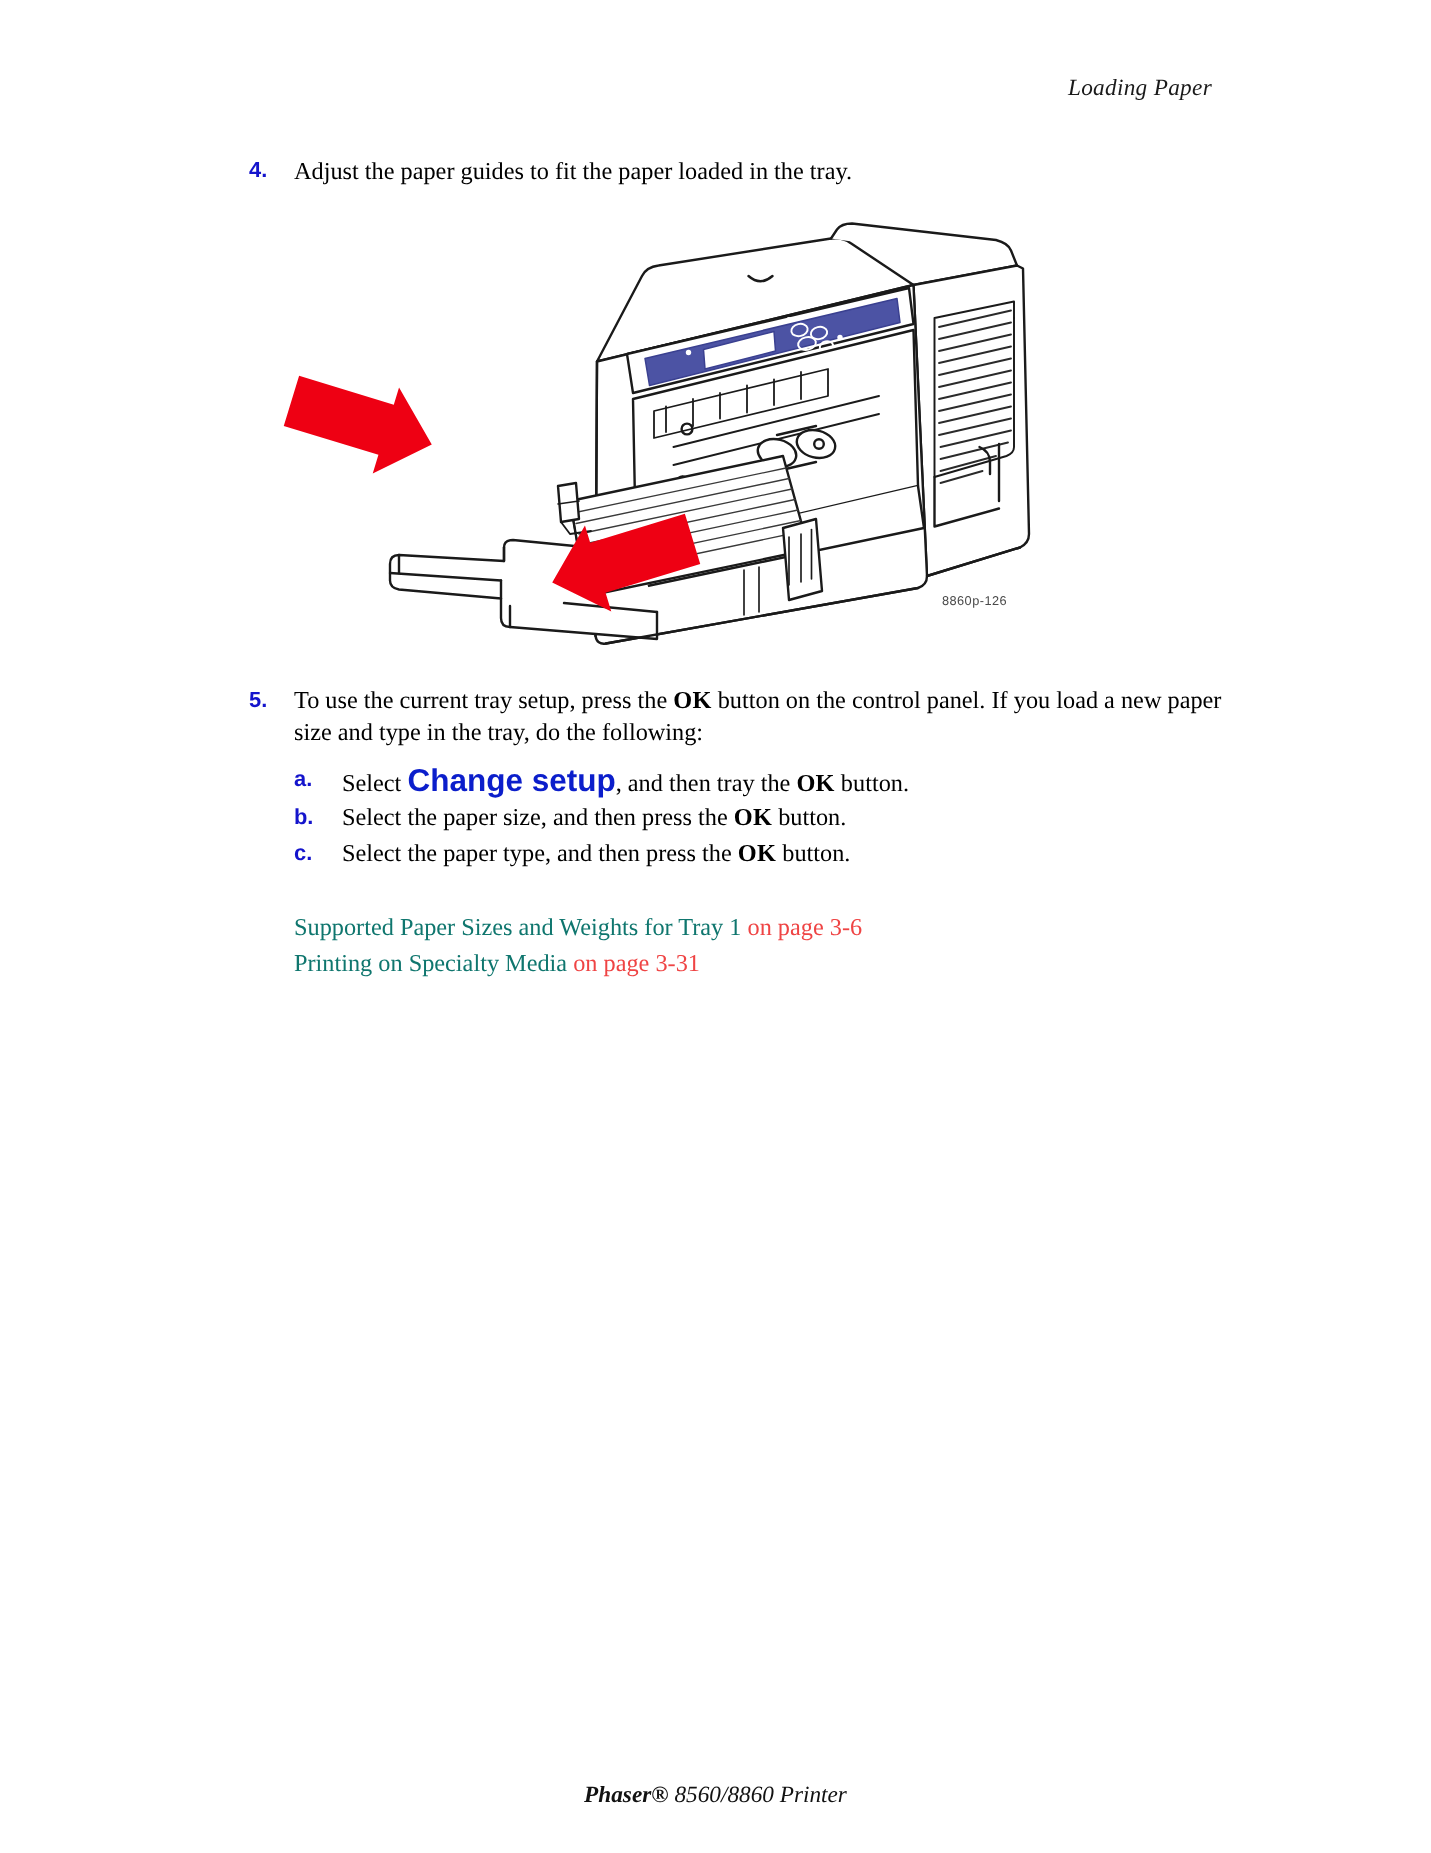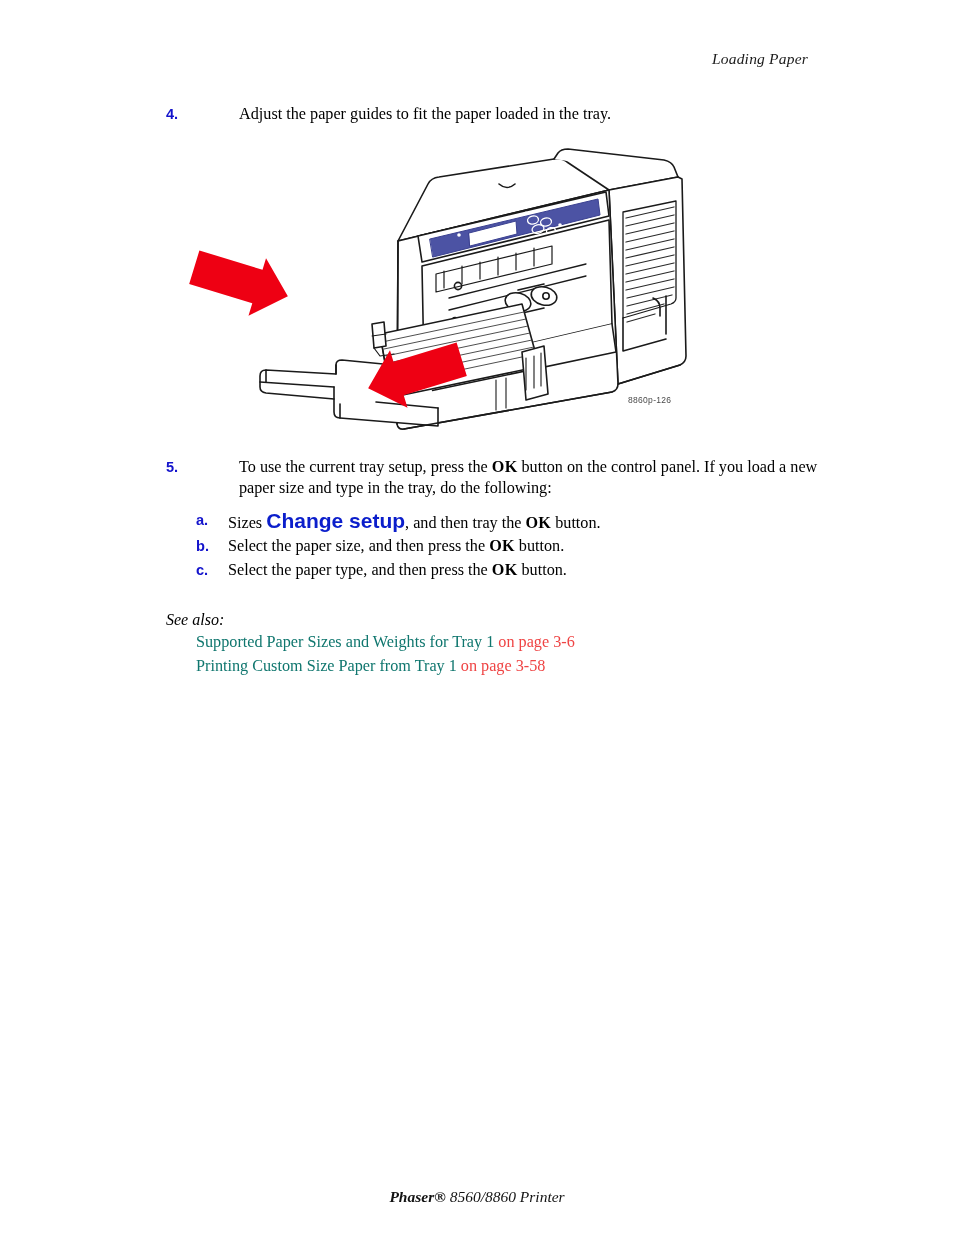--- a/index.html
+++ b/index.html
@@ -48,21 +48,21 @@
   .step .num {
     position: absolute;
     left: 0;
     top: 0;
     font-family: "Liberation Sans", sans-serif;
     font-weight: bold;
     font-size: 14.6px;
     color: #1414cc;
     line-height: 21.5px;
   }
-  .step-body { display: block; margin-left: 43px; }
+  .step-body { display: block; }
 
   b.ok { font-weight: bold; letter-spacing: .2px; }
 
   
   .substeps {
     margin-top: 9px;
   }
   .substep {
     position: relative;
     padding-left: 62px;
@@ -287,41 +287,40 @@
   </div>
 
   <div class="step">
     <span class="num">5.</span>
     <span class="step-body"><span>To use the current tray setup, press the </span><b class="ok">OK</b><span> button on the control panel. If you load a new paper size and type in the tray, do the following:</span></span>
   </div>
 
   <div class="substeps">
 
     <div class="substep">
-      <span class="slet">a.</span><span>Sizes </span><span class="uiterm">Change setup</span><span>, and then tray the </span><b class="ok">OK</b><span> button.</span>
+      <span class="slet">a.</span><span>Select </span><span class="uiterm">Change setup</span><span>, and then tray the </span><b class="ok">OK</b><span> button.</span>
     </div>
 
     <div class="substep">
       <span class="slet">b.</span><span>Select the paper size, and then press the </span><b class="ok">OK</b><span> button.</span>
     </div>
 
     <div class="substep">
       <span class="slet">c.</span><span>Select the paper type, and then press the </span><b class="ok">OK</b><span> button.</span>
     </div>
   </div>
 
   <div class="see-also">
-    <div class="see-also-title">See also:</div>
 
     <div class="xref">
       <span class="lnk">Supported Paper Sizes and Weights for Tray 1</span><span class="pg"> on page 3-6</span>
     </div>
 
-
     <div class="xref">
-      <span class="lnk">Printing Custom Size Paper from Tray 1</span><span class="pg"> on page 3-58</span>
-    </div>
+      <span class="lnk">Printing on Specialty Media</span><span class="pg"> on page 3-31</span>
+    </div>
+
   </div>
 </div>
 
 <div class="footer">
   <div><span class="brand">Phaser®</span><span> 8560/8860 Printer</span></div>
 </div>
 
 </body></html>

